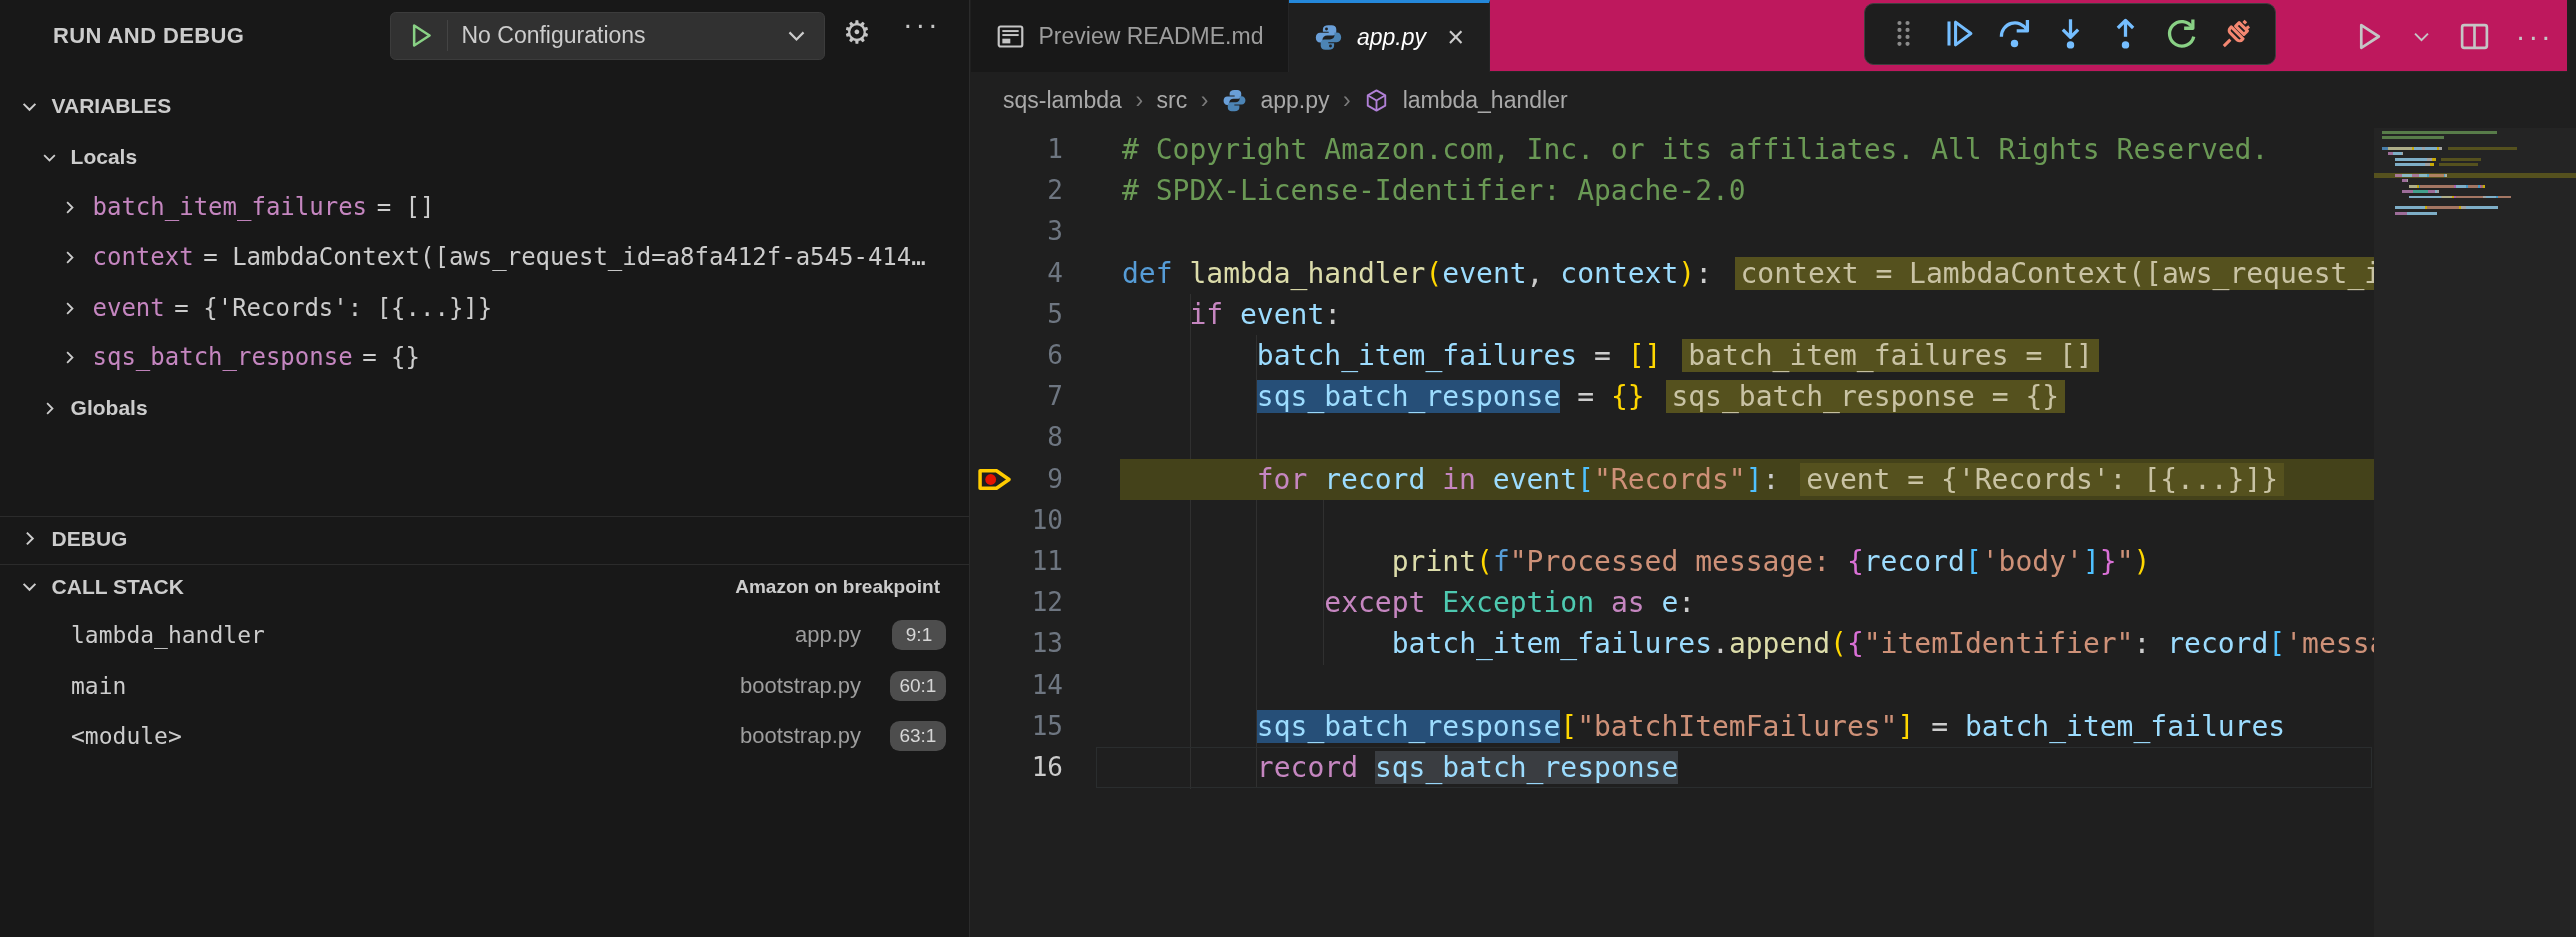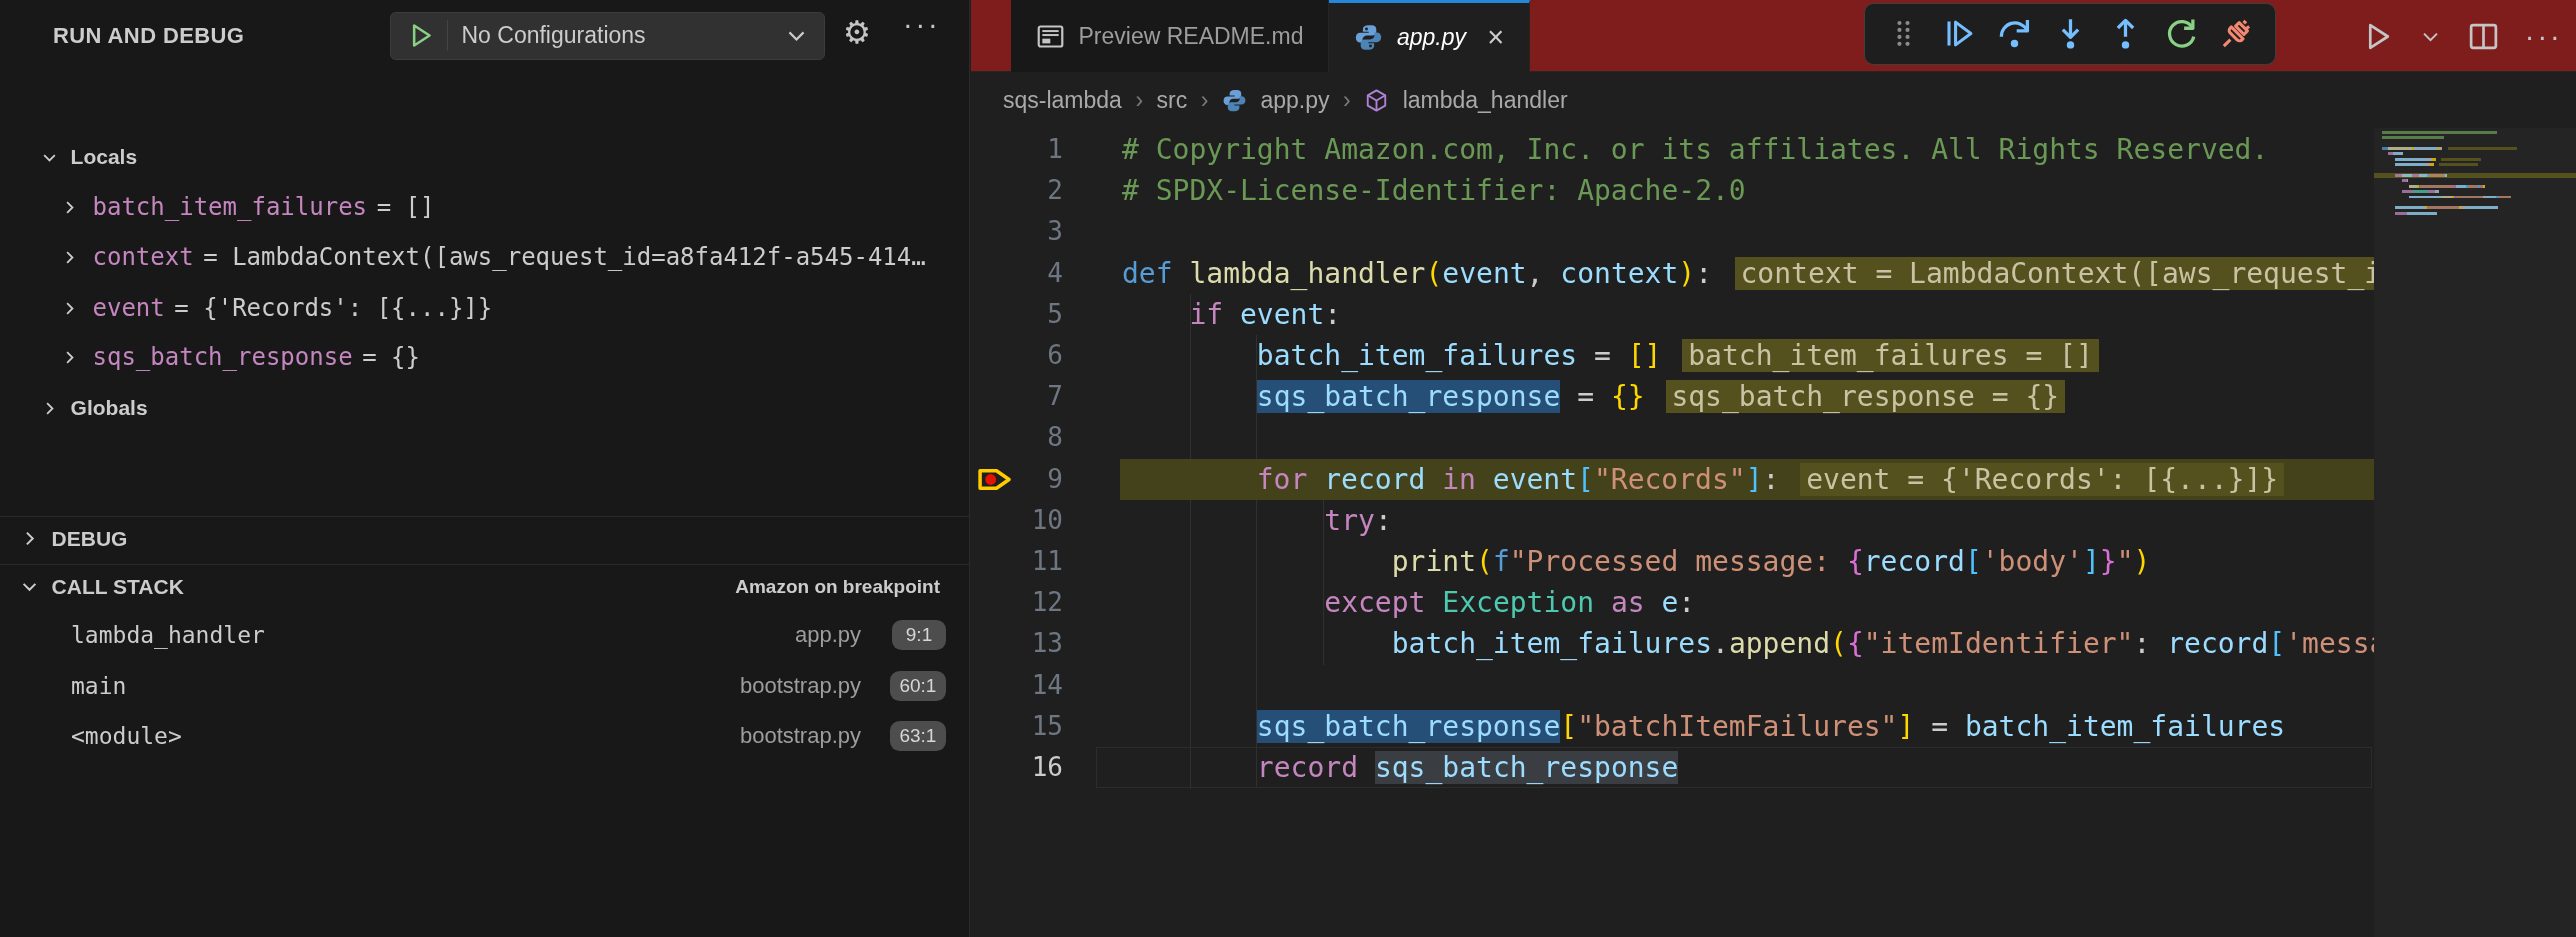--- a/index.html
+++ b/index.html
@@ -34,21 +34,21 @@
 
   .divider-top { border-top:1px solid #2b2b2b; }
 
   #cs-status { position:absolute; right:29px; font-size:19px; font-weight:700; color:#cccccc; }
   .frame-fn { position:absolute; left:71px; font-size:23px; color:#cccccc; white-space:nowrap; }
   .frame-file { position:absolute; right:108px; font-size:22px; color:#9d9d9d; }
   .frame-badge { position:absolute; right:23px; min-width:54px; text-align:center; background:#4d4d4d; color:#d6d6d6; font-size:19px; padding:3.9px 9.6px; border-radius:9.6px; }
 
   
   #editor { position:absolute; left:971px; top:0; right:0; height:938px; background:#1f1f1f; }
-  #tabbar { position:absolute; left:0; top:0; right:0; height:72px; background:#7f1d1d; border-bottom:1px solid #252526; display:flex;padding-left:40px; }
+  #tabbar { position:absolute; left:0; top:0; right:9px; height:72px; background:#be185d; border-bottom:1px solid #252526; display:flex; }
   .tab { height:72px; display:flex; align-items:center; padding:0 25px; gap:13.5px; font-size:23px; color:#9d9d9d; background:#181818; border-right:1px solid #252526; cursor:pointer; white-space:nowrap; }
   .tab.active { background:#1f1f1f; color:#ffffff; border-top:3.9px solid #2488db; border-bottom:none; padding-top:0; }
   .tab.active .tab-label { font-style:italic; }
   .tab-close { font-size:29px; color:#cccccc; margin-left:7.7px; line-height:1; cursor:pointer; }
 
   #dbg-toolbar { position:absolute; left:893px; top:2.9px; width:412px; height:62px; background:#1e1e1e; border:1px solid #3f3f3f; border-radius:9.6px; display:flex; align-items:center; justify-content:space-between; padding:0 19px; z-index:5; }
   .dbg-btn { width:39px; height:39px; display:flex; align-items:center; justify-content:center; cursor:pointer; }
   .dbg-btn.drag { cursor:grab; }
 
   #editor-actions { position:absolute; right:13.5px; top:0; height:72px; display:flex; align-items:center; gap:25px; z-index:4; }
@@ -98,20 +98,28 @@
         <span id="cfg-chevron">
           <svg width="25" height="25" viewBox="0 0 16 16">
               <polyline points="3.5,6 8,10.5 12.5,6" fill="none" stroke="#cccccc" stroke-width="1.4"></polyline>
             </svg>
         </span>
       </div>
       <span id="gear-btn">⚙</span>
       <span id="sb-more">···</span>
     </div>
 
+    <div class="sb-row" style="top:85px;">
+      <span class="chev" style="margin-left:19px">
+        <svg width="21" height="21" viewBox="0 0 16 16">
+            <polyline points="3.5,6 8,10.5 12.5,6" fill="none" stroke="#cccccc" stroke-width="1.5"></polyline>
+          </svg>
+      </span>
+      <span class="sec-header" style="margin-left:11.6px">VARIABLES</span>
+    </div>
 
     <div class="sb-row" style="top:136px;">
       <span class="chev" style="margin-left:40px">
         <svg width="19" height="19" viewBox="0 0 16 16">
             <polyline points="3.5,6 8,10.5 12.5,6" fill="none" stroke="#cccccc" stroke-width="1.5"></polyline>
           </svg>
       </span>
       <span class="sec-header" style="margin-left:11.6px">Locals</span>
     </div>
 
@@ -330,21 +338,21 @@
           <div class="code-row" style="top: 125px;"><span class="ln">4</span><span class="ct"><span style="color: rgb(86, 156, 214);">def </span><span style="color: rgb(220, 220, 170);">lambda_handler</span><span style="color: rgb(255, 215, 0);">(</span><span style="color: rgb(156, 220, 254);">event</span><span style="color: rgb(204, 204, 204);">, </span><span style="color: rgb(156, 220, 254);">context</span><span style="color: rgb(255, 215, 0);">)</span><span style="color: rgb(204, 204, 204);">: </span><span class="inline-val" style="margin-left: 5.8px;">context = LambdaContext([aws_request_id=a</span></span></div>
           <div class="code-row" style="top: 166px;"><span class="ln">5</span><span class="ct"><span style="color: rgb(204, 204, 204);">    </span><span style="color: rgb(197, 134, 192);">if </span><span style="color: rgb(156, 220, 254);">event</span><span style="color: rgb(204, 204, 204);">:</span></span></div>
           <div class="code-row" style="top: 207px;"><span class="ln">6</span><span class="ct"><span style="color: rgb(204, 204, 204);">        </span><span style="color: rgb(156, 220, 254);">batch_item_failures</span><span style="color: rgb(204, 204, 204);"> = </span><span style="color: rgb(255, 215, 0);">[]</span><span class="inline-val">batch_item_failures = []</span></span></div>
           <div class="code-row" style="top: 248px;"><span class="ln">7</span><span class="ct"><span style="color: rgb(204, 204, 204);">        </span><span style="color: rgb(156, 220, 254); background: rgb(38, 79, 120);">sqs_batch_response</span><span style="color: rgb(204, 204, 204);"> = </span><span style="color: rgb(255, 215, 0);">{}</span><span class="inline-val">sqs_batch_response = {}</span></span></div>
           <div class="code-row" style="top: 289px;"><span class="ln">8</span><span class="ct"></span></div>
           <div class="code-row row-hl" style="top: 331px; left: 149px;"><span class="ct" style="left: 1.9px;"><span style="color: rgb(204, 204, 204);">        </span><span style="color: rgb(197, 134, 192);">for </span><span style="color: rgb(156, 220, 254);">record</span><span style="color: rgb(197, 134, 192);"> in </span><span style="color: rgb(156, 220, 254);">event</span><span style="color: rgb(79, 193, 255);">[</span><span style="color: rgb(206, 145, 120);">"Records"</span><span style="color: rgb(79, 193, 255);">]</span><span style="color: rgb(204, 204, 204);">:</span><span class="inline-val">event = {'Records': [{...}]}</span></span></div>
           <div class="code-row" style="top: 331px;"><span class="ln">9</span><span id="bp-arrow"><svg width="39" height="29" viewBox="0 0 20 15">
                 <path d="M1.5 3 H10 L16.5 7.5 L10 12 H1.5 Z" fill="none" stroke="#ffcc00" stroke-width="1.8" stroke-linejoin="round"></path>
                 <circle cx="7" cy="7.5" r="2.8" fill="#e51400"></circle>
               </svg></span></div>
-          <div class="code-row" style="top: 372px;"><span class="ln">10</span><span class="ct"><span style="color: rgb(204, 204, 204);">            </span><span style="color: rgb(197, 134, 192);">try</span><span style="color: rgb(204, 204, 204);">:</span></span></div>
+          <div class="code-row" style="top: 372px;"><span class="ln">10</span></div>
           <div class="code-row" style="top: 413px;"><span class="ln">11</span><span class="ct"><span style="color: rgb(204, 204, 204);">                </span><span style="color: rgb(220, 220, 170);">print</span><span style="color: rgb(255, 215, 0);">(</span><span style="color: rgb(86, 156, 214);">f</span><span style="color: rgb(206, 145, 120);">"Processed message: </span><span style="color: rgb(218, 112, 214);">{</span><span style="color: rgb(156, 220, 254);">record</span><span style="color: rgb(79, 193, 255);">[</span><span style="color: rgb(206, 145, 120);">'body'</span><span style="color: rgb(79, 193, 255);">]</span><span style="color: rgb(218, 112, 214);">}</span><span style="color: rgb(206, 145, 120);">"</span><span style="color: rgb(255, 215, 0);">)</span></span></div>
           <div class="code-row" style="top: 454px;"><span class="ln">12</span><span class="ct"><span style="color: rgb(204, 204, 204);">            </span><span style="color: rgb(197, 134, 192);">except </span><span style="color: rgb(78, 201, 176);">Exception</span><span style="color: rgb(197, 134, 192);"> as </span><span style="color: rgb(156, 220, 254);">e</span><span style="color: rgb(204, 204, 204);">:</span></span></div>
           <div class="code-row" style="top: 495px;"><span class="ln">13</span><span class="ct"><span style="color: rgb(204, 204, 204);">                </span><span style="color: rgb(156, 220, 254);">batch_item_failures</span><span style="color: rgb(204, 204, 204);">.</span><span style="color: rgb(220, 220, 170);">append</span><span style="color: rgb(255, 215, 0);">(</span><span style="color: rgb(218, 112, 214);">{</span><span style="color: rgb(206, 145, 120);">"itemIdentifier"</span><span style="color: rgb(204, 204, 204);">: </span><span style="color: rgb(156, 220, 254);">record</span><span style="color: rgb(79, 193, 255);">[</span><span style="color: rgb(206, 145, 120);">'message</span></span></div>
           <div class="code-row" style="top: 537px;"><span class="ln">14</span><span class="ct"></span></div>
           <div class="code-row" style="top: 578px;"><span class="ln">15</span><span class="ct"><span style="color: rgb(204, 204, 204);">        </span><span style="color: rgb(156, 220, 254); background: rgb(38, 79, 120);">sqs_batch_response</span><span style="color: rgb(255, 215, 0);">[</span><span style="color: rgb(206, 145, 120);">"batchItemFailures"</span><span style="color: rgb(255, 215, 0);">]</span><span style="color: rgb(204, 204, 204);"> = </span><span style="color: rgb(156, 220, 254);">batch_item_failures</span></span></div>
           <div class="code-row" style="top: 619px;"><span class="ln cur">16</span><span class="ct"><span style="color: rgb(204, 204, 204);">        </span><span style="color: rgb(197, 134, 192);">record </span><span style="color: rgb(156, 220, 254); background: rgb(58, 61, 65);">sqs_batch_response</span></span></div>
           <div id="cur-line-box" style="top: 619px;"></div>
         </div>
     </div>
 

